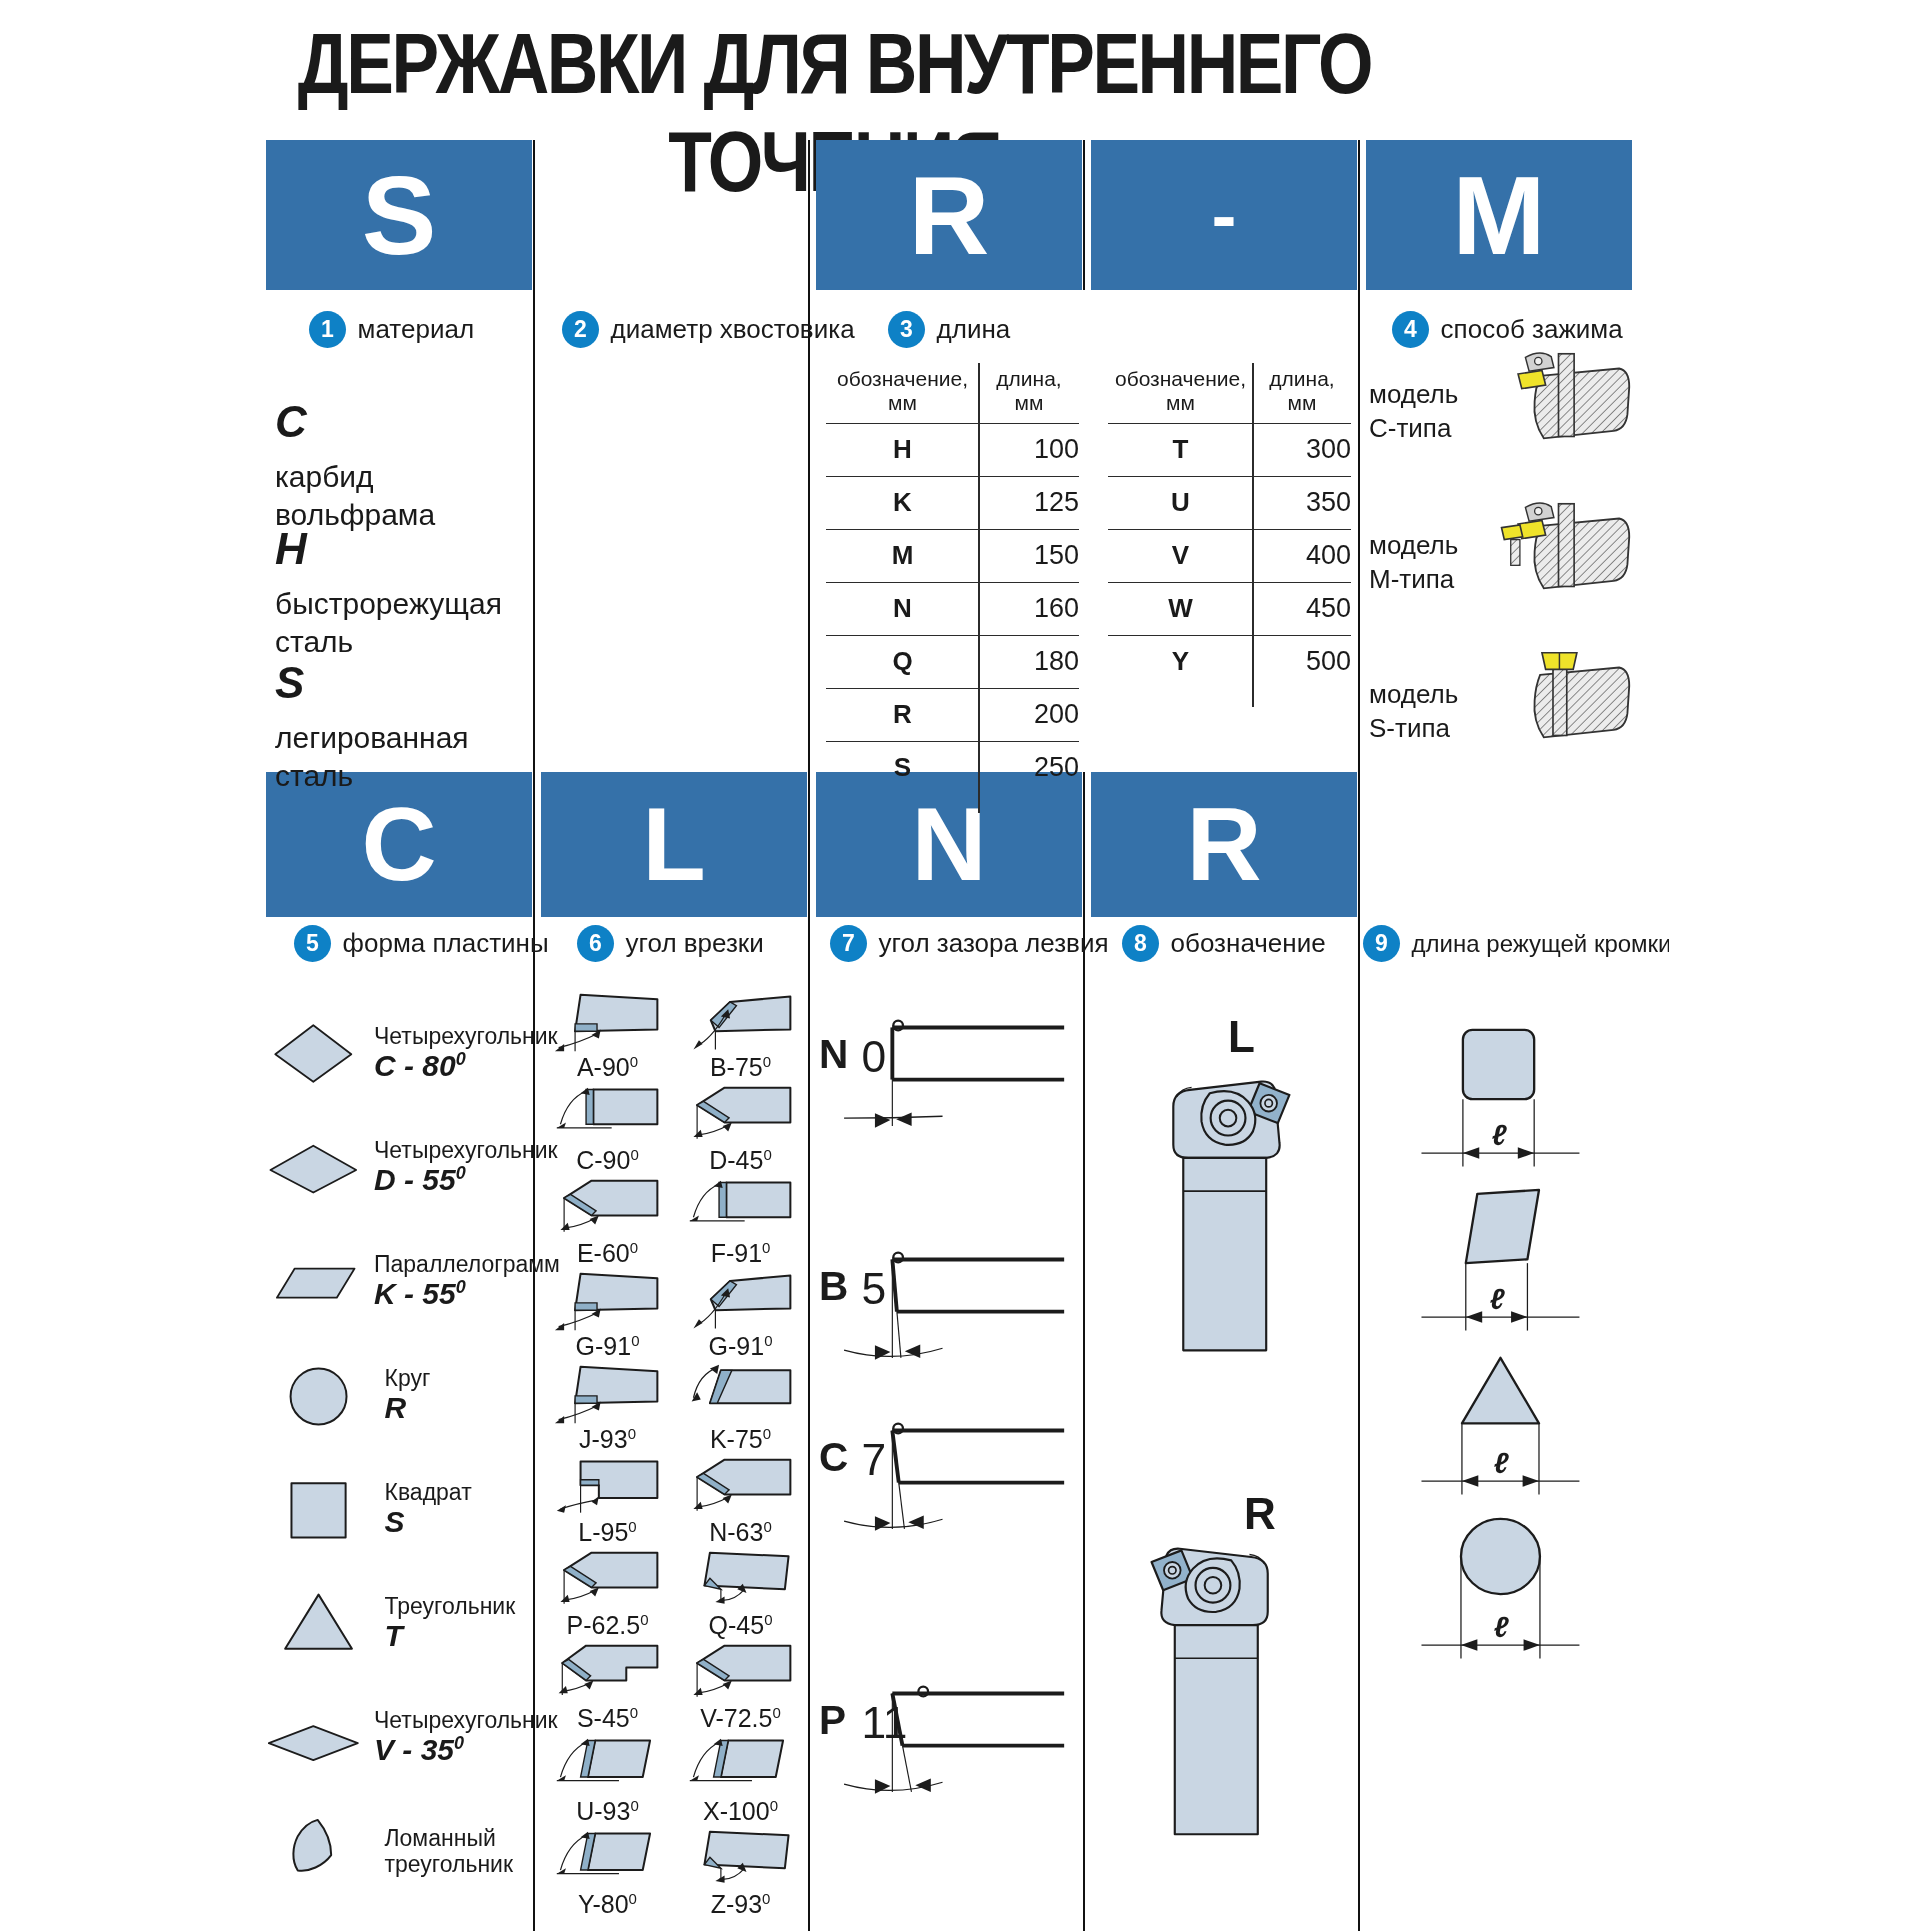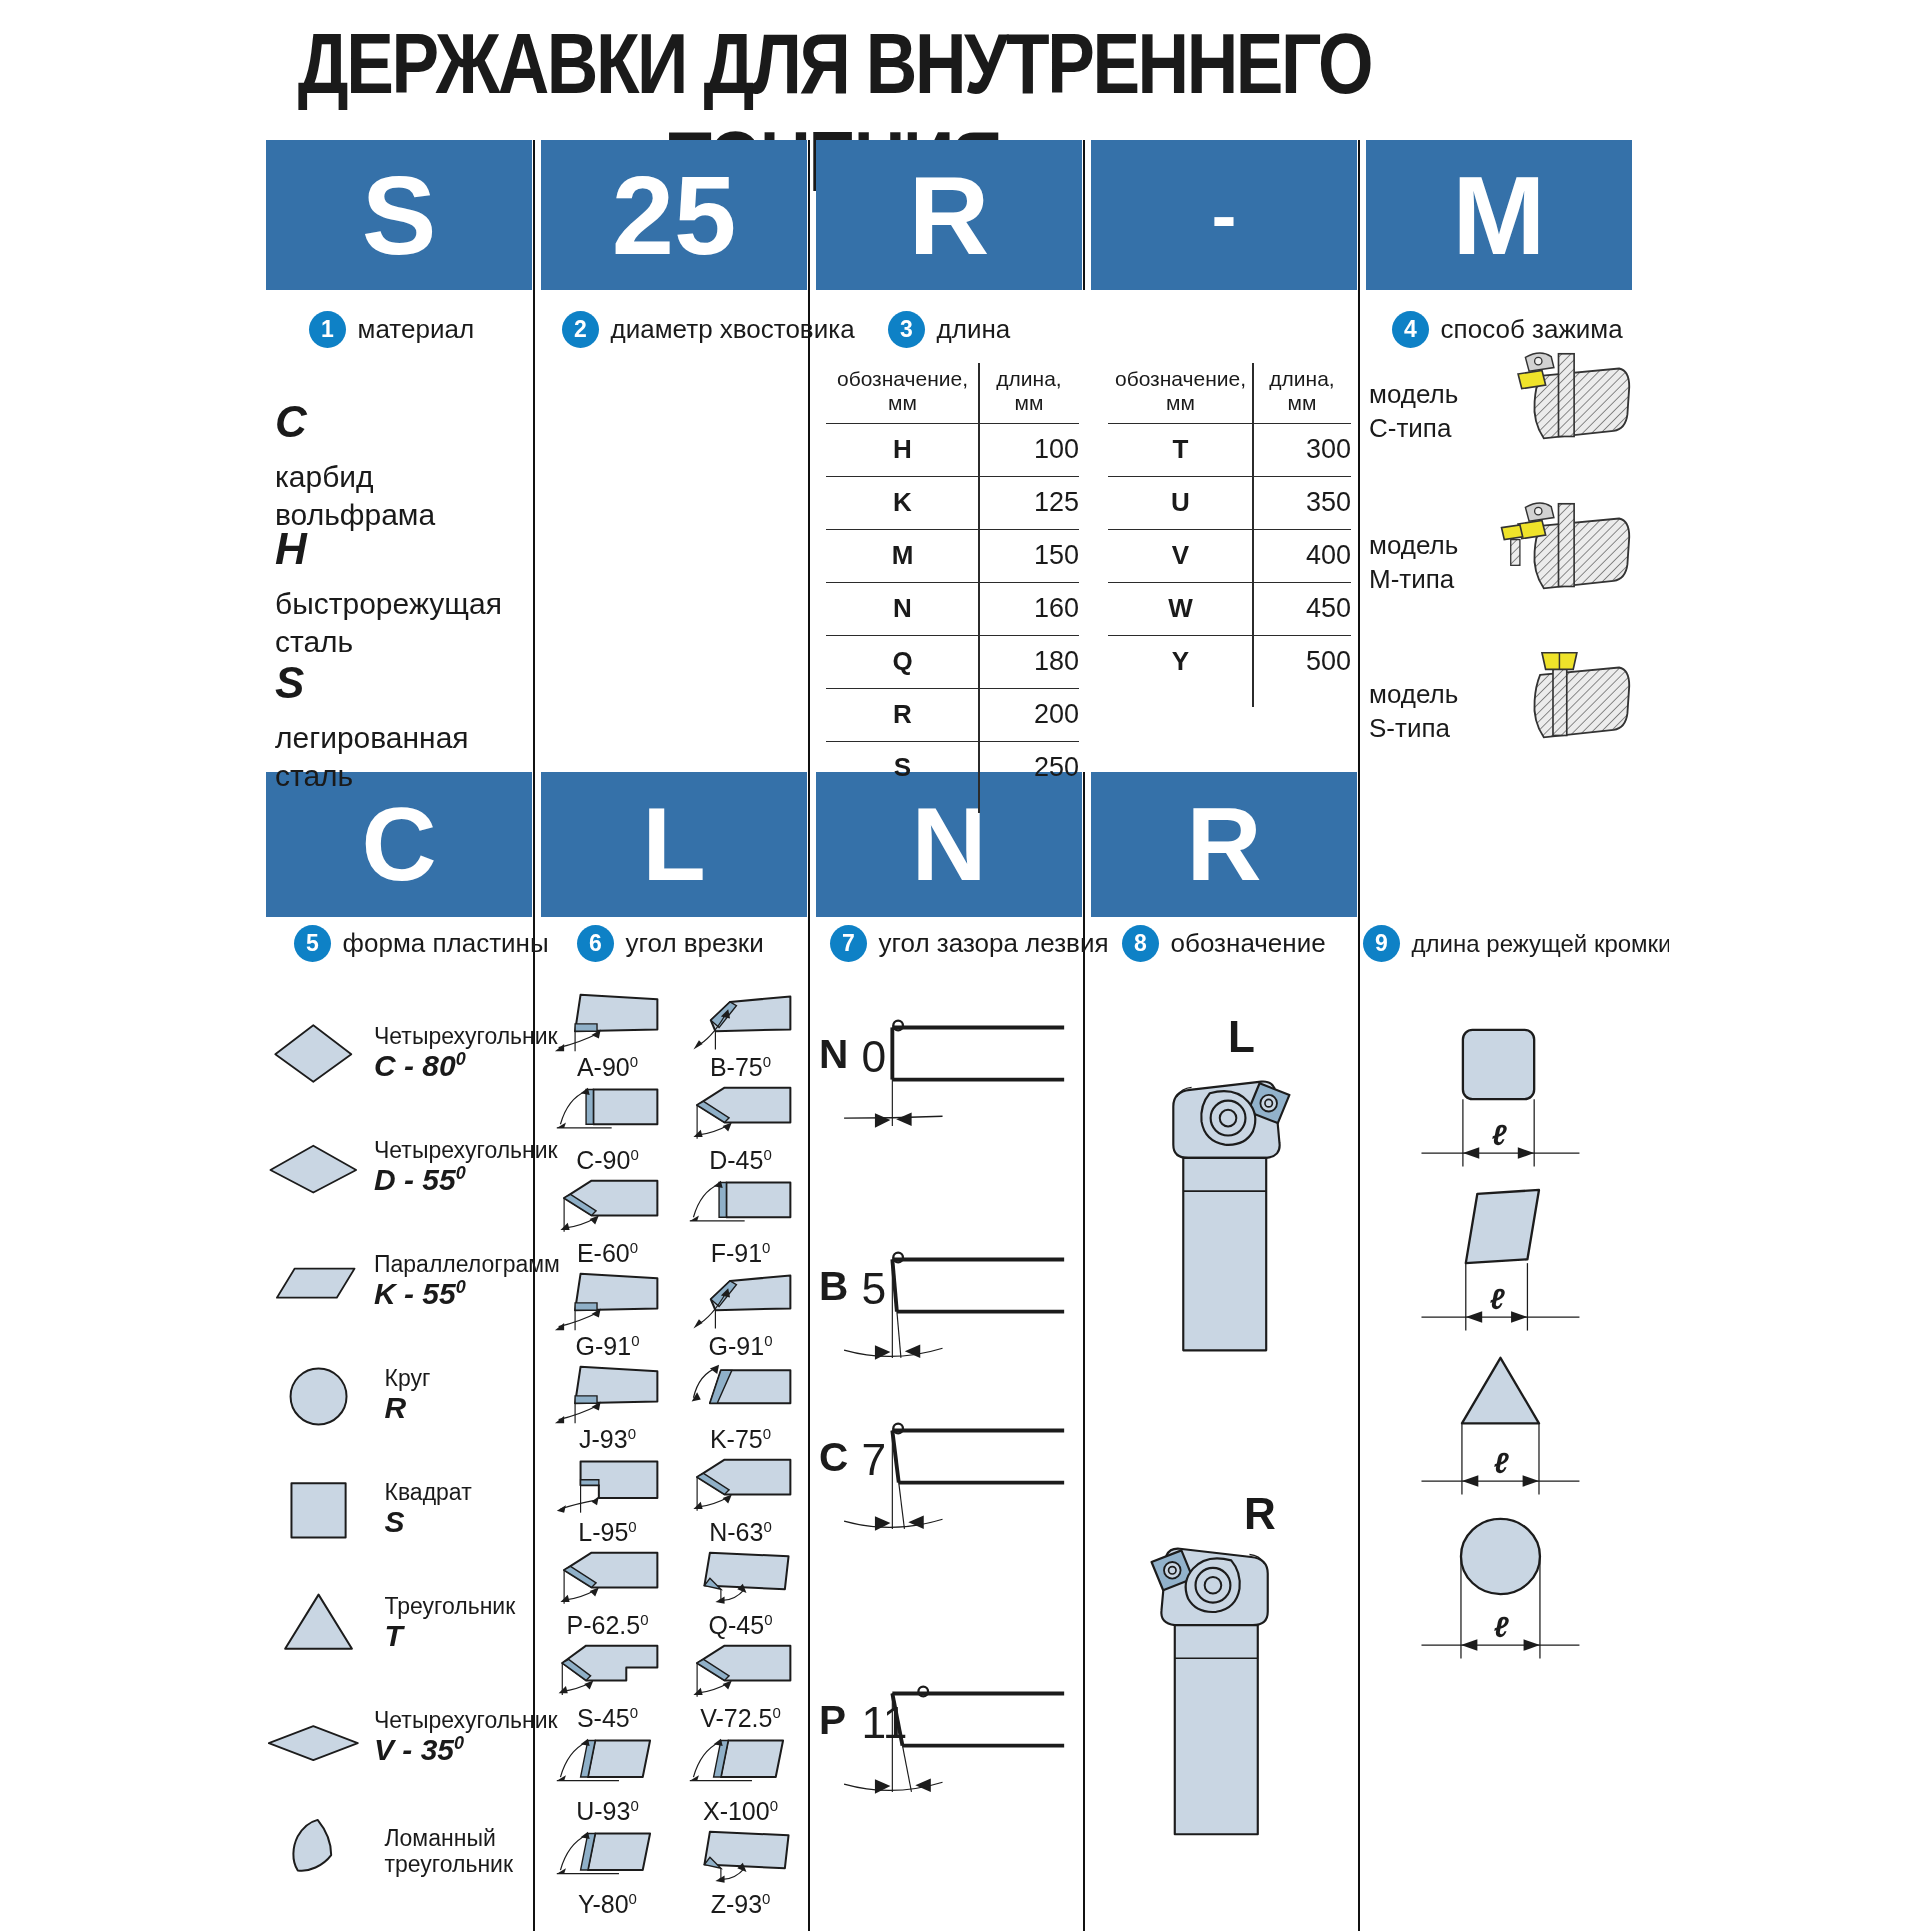--- a/index.html
+++ b/index.html
@@ -48,21 +48,20 @@
 <div class="page">
   <div class="title">ДЕРЖАВКИ ДЛЯ ВНУТРЕННЕГО ТОЧЕНИЯ</div>
 
   <div class="vline" style="left:533px;top:140px;height:1791px;"></div>
   <div class="vline" style="left:808px;top:140px;height:1791px;"></div>
   <div class="vline" style="left:1083px;top:140px;height:150px;"></div>
   <div class="vline" style="left:1083px;top:772px;height:1159px;"></div>
   <div class="vline" style="left:1358px;top:140px;height:1791px;"></div>
 
   <div class="bluecell row1" style="left:266px;">S</div>
-  <div class="bluecell row1" style="left:541px;">25</div>
   <div class="bluecell row1" style="left:816px;">R</div>
   <div class="bluecell row1 dash" style="left:1091px;">-</div>
   <div class="bluecell row1" style="left:1366px;">M</div>
 
   <div class="bluecell row2" style="left:266px;">C</div>
   <div class="bluecell row2" style="left:541px;">L</div>
   <div class="bluecell row2" style="left:816px;">N</div>
   <div class="bluecell row2" style="left:1091px;">R</div>
 
   <div class="badge-row" style="left:309px;top:311px;">

